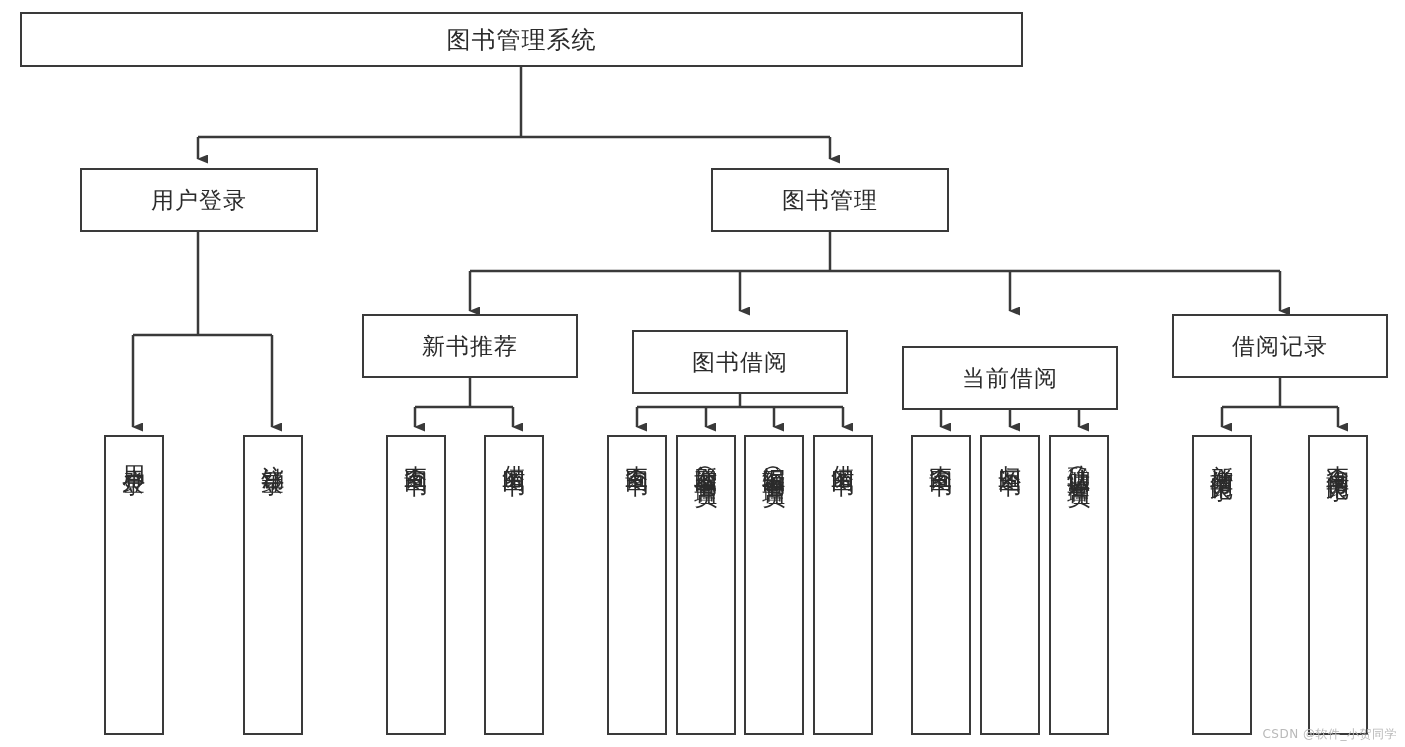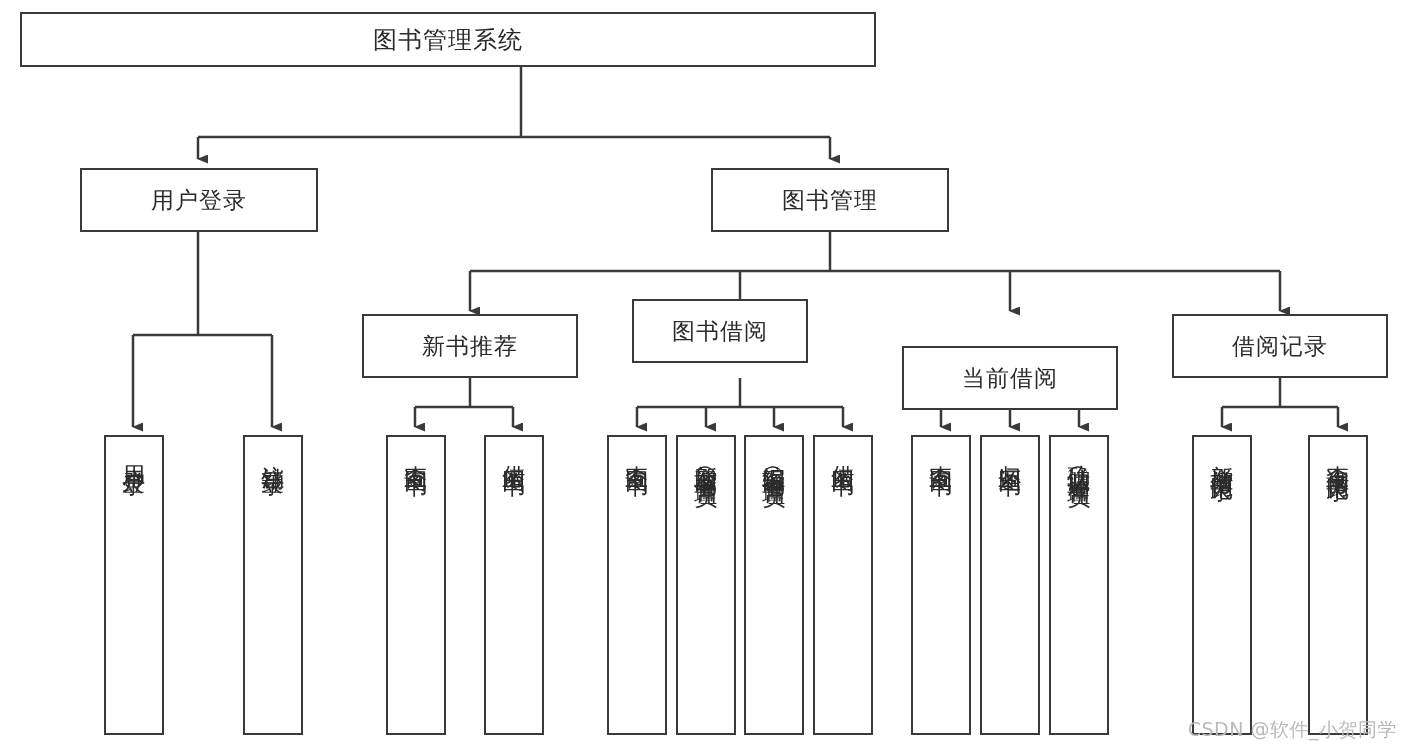--- a/index.html
+++ b/index.html
@@ -55,21 +55,21 @@
     text-orientation:upright;
     font-size:23px;
     line-height:1.15;
     letter-spacing:3px;
     white-space:normal;
     max-height:285px;
   }
   #watermark{
     position:absolute;
     right:8px;bottom:4px;
-    font-size:19px;
+    font-size:12px;
     color:#b9b9b9;
     letter-spacing:0.5px;
     z-index:3;
     user-select:none;
   }
 </style>
 </head>
 <body>
 
 <div id="diagram-root">
@@ -119,35 +119,35 @@
       <path d="M1010,407 L1010,427" marker-end="url(#arrowhead)"></path>
       <path d="M1079,407 L1079,427" marker-end="url(#arrowhead)"></path>
 
       <path d="M1280,378 L1280,407"></path>
       <path d="M1222,407 L1338,407"></path>
       <path d="M1222,407 L1222,427" marker-end="url(#arrowhead)"></path>
       <path d="M1338,407 L1338,427" marker-end="url(#arrowhead)"></path>
     </g>
   </svg>
 
-  <div class="node h root" style="left:20px;top:12px;width:856px;height:55px;">
+  <div class="node h root" style="left:20px;top:12px;width:1003px;height:55px;">
     <span class="label">图书管理系统</span>
   </div>
 
   <div class="node h" style="left:80px;top:168px;width:238px;height:64px;">
     <span class="label">用户登录</span>
   </div>
   <div class="node h" style="left:362px;top:314px;width:216px;height:64px;">
     <span class="label">新书推荐</span>
   </div>
 
   <div class="node h" style="left:711px;top:168px;width:238px;height:64px;">
     <span class="label">图书管理</span>
   </div>
-  <div class="node h" style="left:632px;top:299px;width:176px;height:64px;">
+  <div class="node h" style="left:632px;top:330px;width:216px;height:64px;">
     <span class="label">图书借阅</span>
   </div>
   <div class="node h" style="left:902px;top:314px;width:216px;height:64px;margin-top:32px;">
     <span class="label">当前借阅</span>
   </div>
   <div class="node h" style="left:1172px;top:314px;width:216px;height:64px;">
     <span class="label">借阅记录</span>
   </div>
 
   <div class="node v" style="left:104px;top:435px;width:60px;height:300px;">

